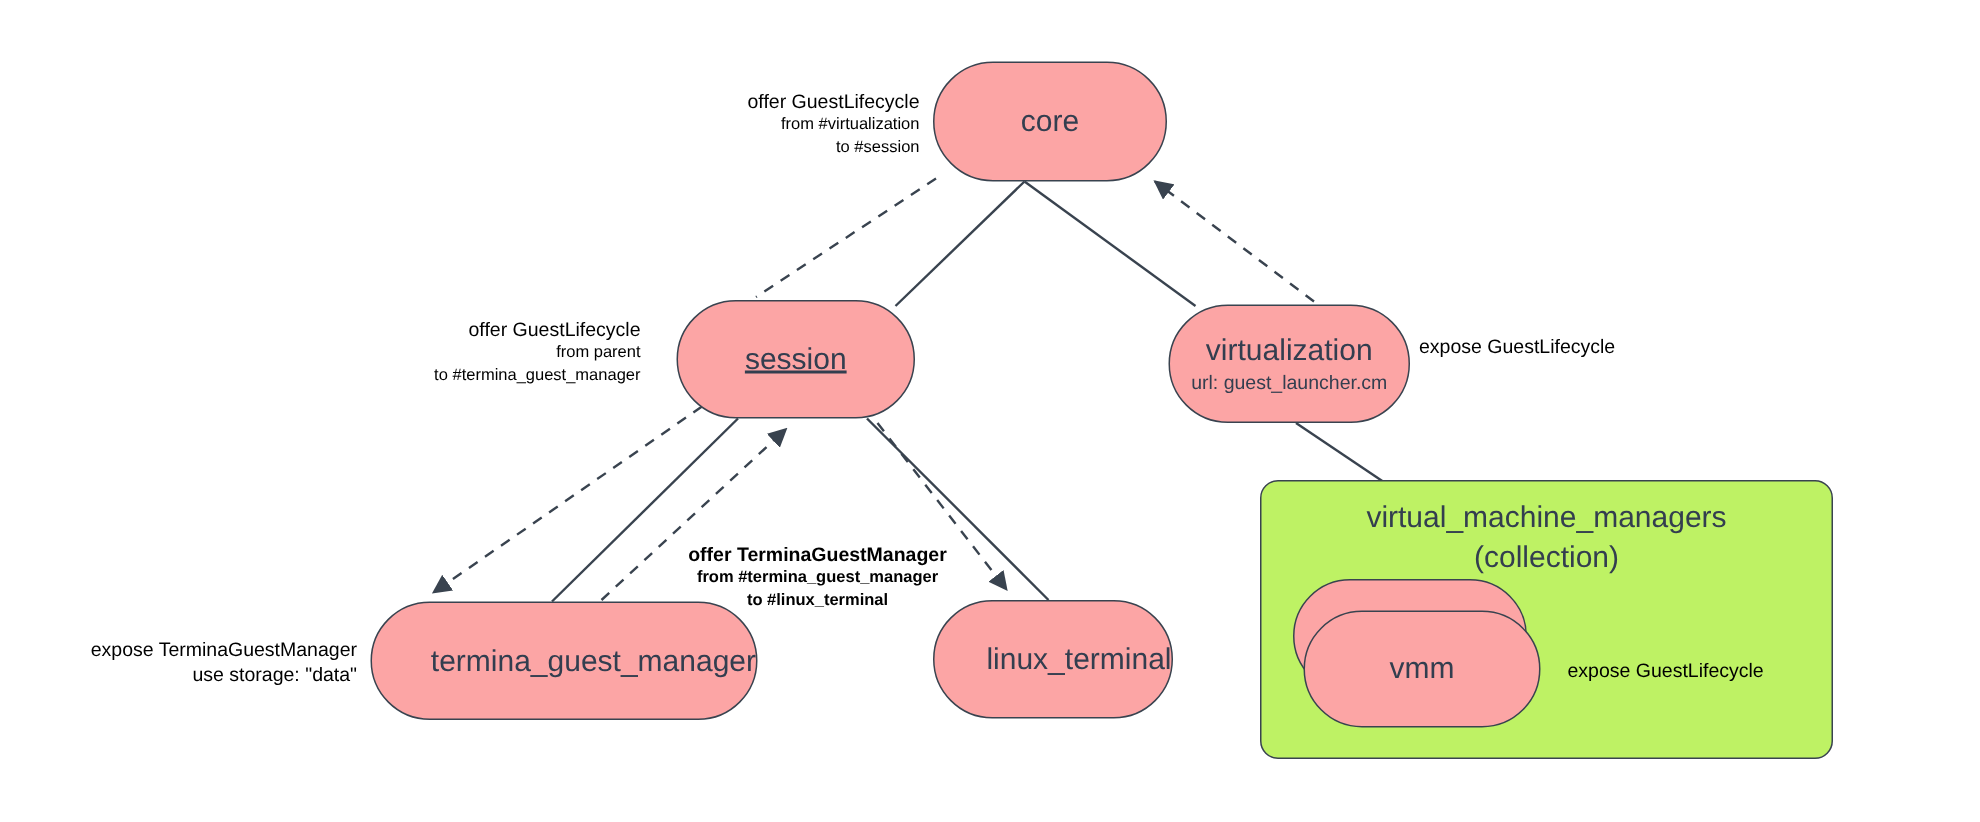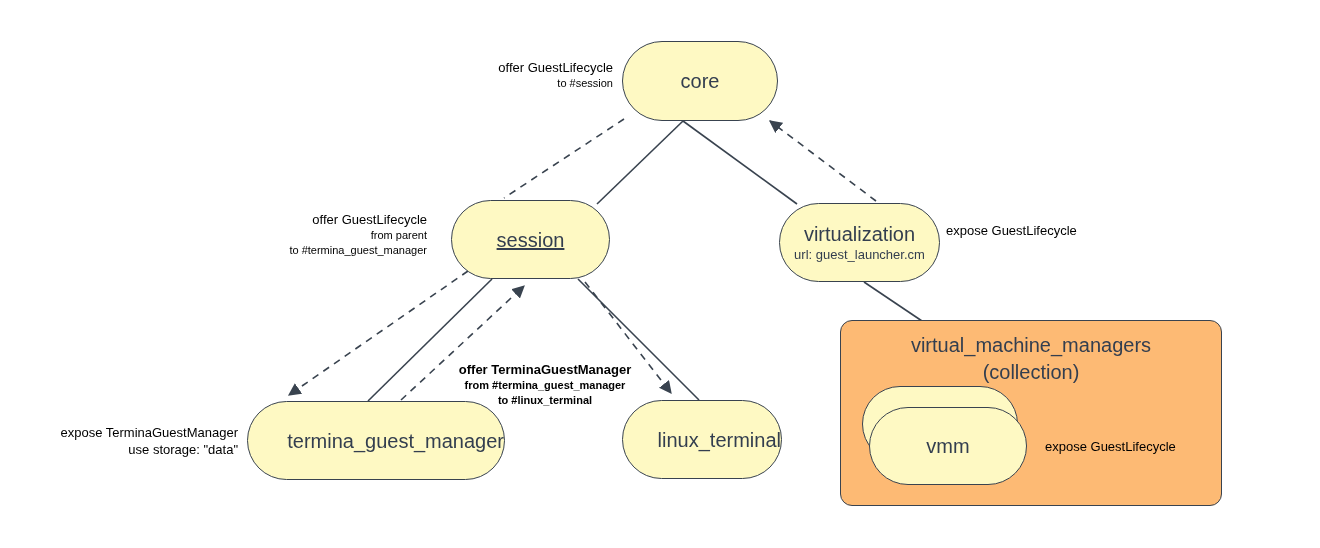--- a/index.html
+++ b/index.html
@@ -18,21 +18,21 @@
   }
   #edge-layer {
     position: absolute;
     left: 0;
     top: 0;
     z-index: 1;
   }
   .node {
     position: absolute;
     box-sizing: border-box;
-    background: #fef9c3;
+    background: #fca5a5;
     border: 1.6px solid #39434f;
     display: flex;
     flex-direction: column;
     align-items: center;
     justify-content: center;
     z-index: 2;
     text-align: center;
   }
   .node .node-label {
     font-size: 20px;
@@ -44,21 +44,21 @@
     font-size: 13px;
     line-height: 17px;
     color: #333e4f;
     white-space: nowrap;
   }
   .stadium { border-radius: 40px; }
 
   .collection-box {
     position: absolute;
     box-sizing: border-box;
-    background: #fdba74;
+    background: #bef264;
     border: 1.6px solid #39434f;
     border-radius: 12px;
     z-index: 2;
   }
   .collection-title {
     margin-top: 11px;
     text-align: center;
     font-size: 20px;
     line-height: 27px;
     color: #333e4f;
@@ -141,20 +141,21 @@
     </div>
   </div>
 
   <div class="node stadium" style="left:862px; top:386px; width:156px; height:76px; z-index:2;"></div>
   <div class="node stadium" style="left:869px; top:407px; width:158px; height:78px; z-index:3;">
     <div class="node-label">vmm</div>
   </div>
 
   <div class="annotation align-right" style="left:393px; top:59px; width:220px;">
     <div class="ln1">offer GuestLifecycle</div>
+    <div class="ln2">from #virtualization</div>
     <div class="ln2">to #session</div>
   </div>
 
   <div class="annotation align-right" style="left:187px; top:211px; width:240px;">
     <div class="ln1">offer GuestLifecycle</div>
     <div class="ln2">from parent</div>
     <div class="ln2">to #termina_guest_manager</div>
   </div>
 
   <div class="annotation align-center" style="left:425px; top:361px; width:240px;font-weight:bold;">

